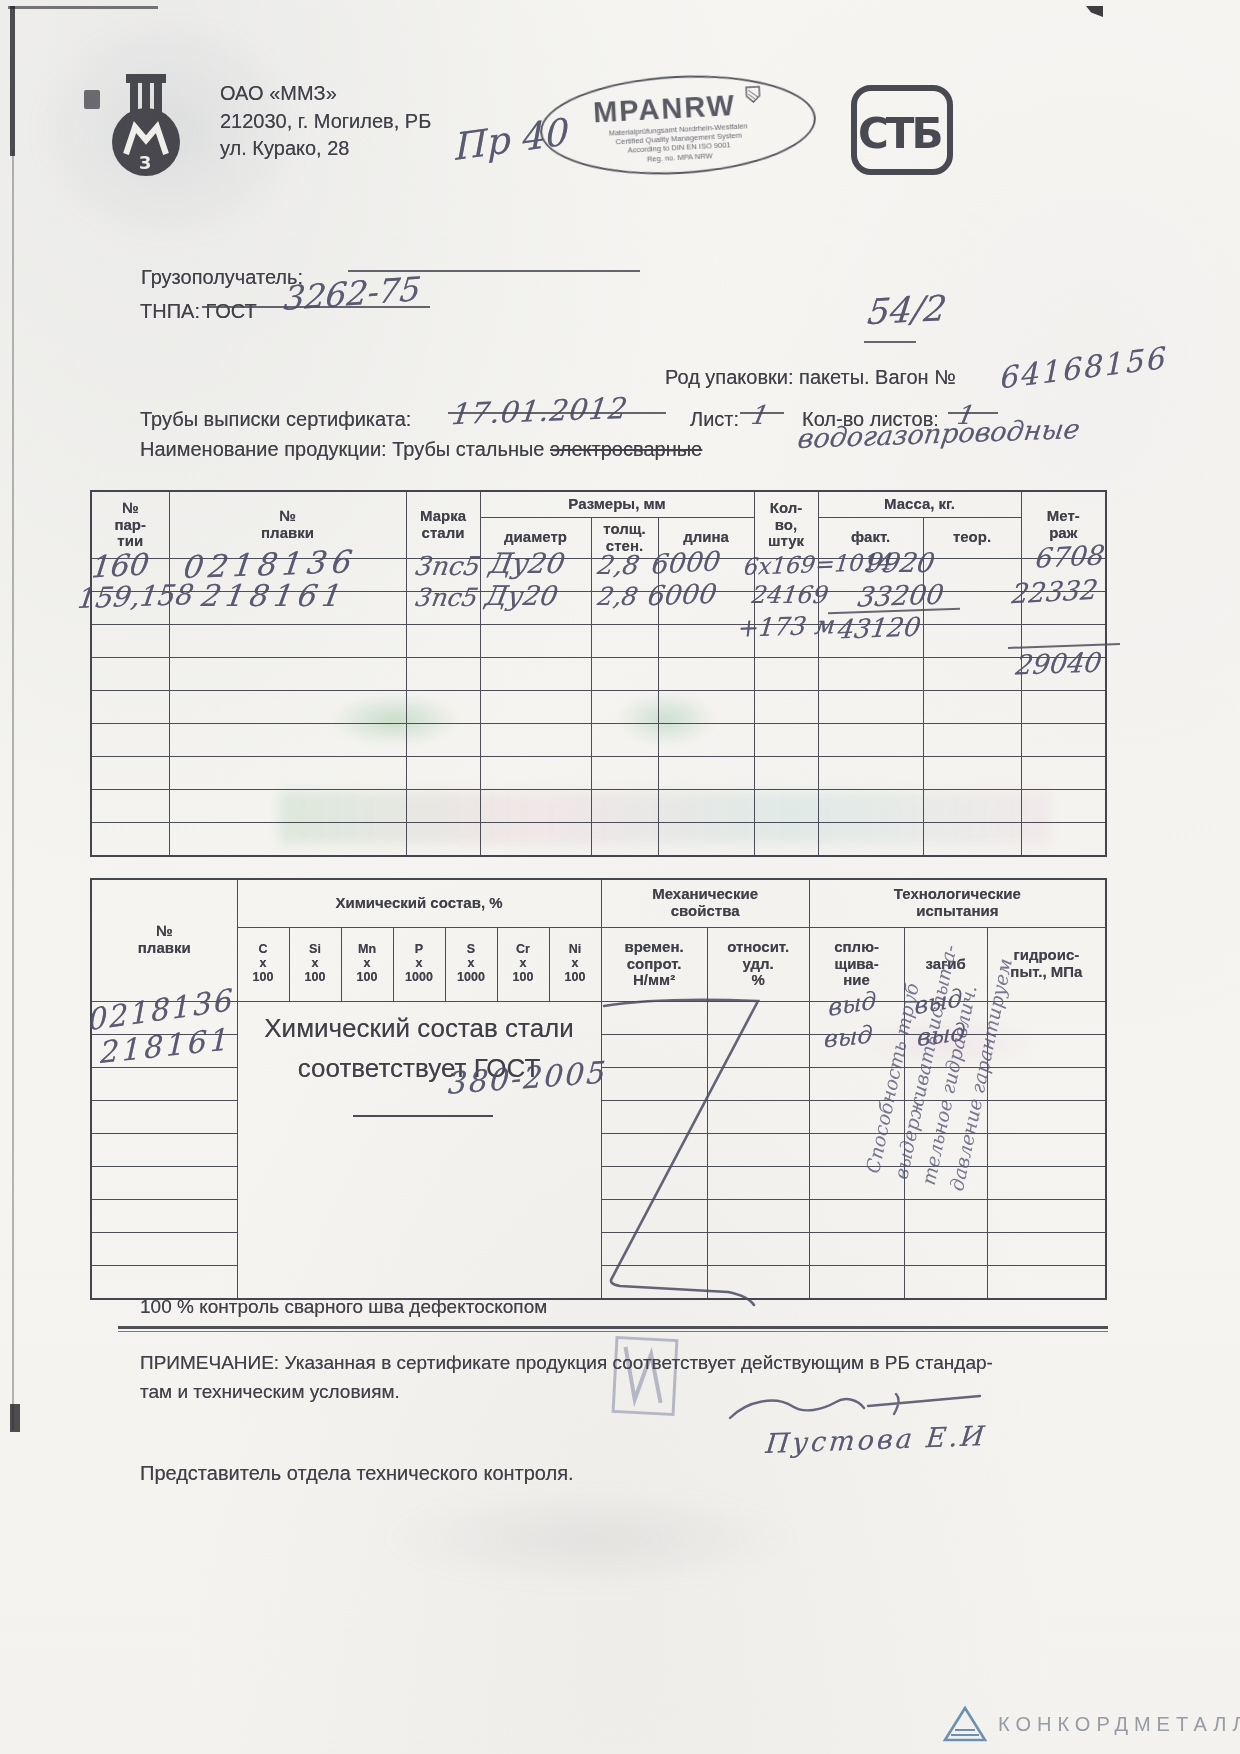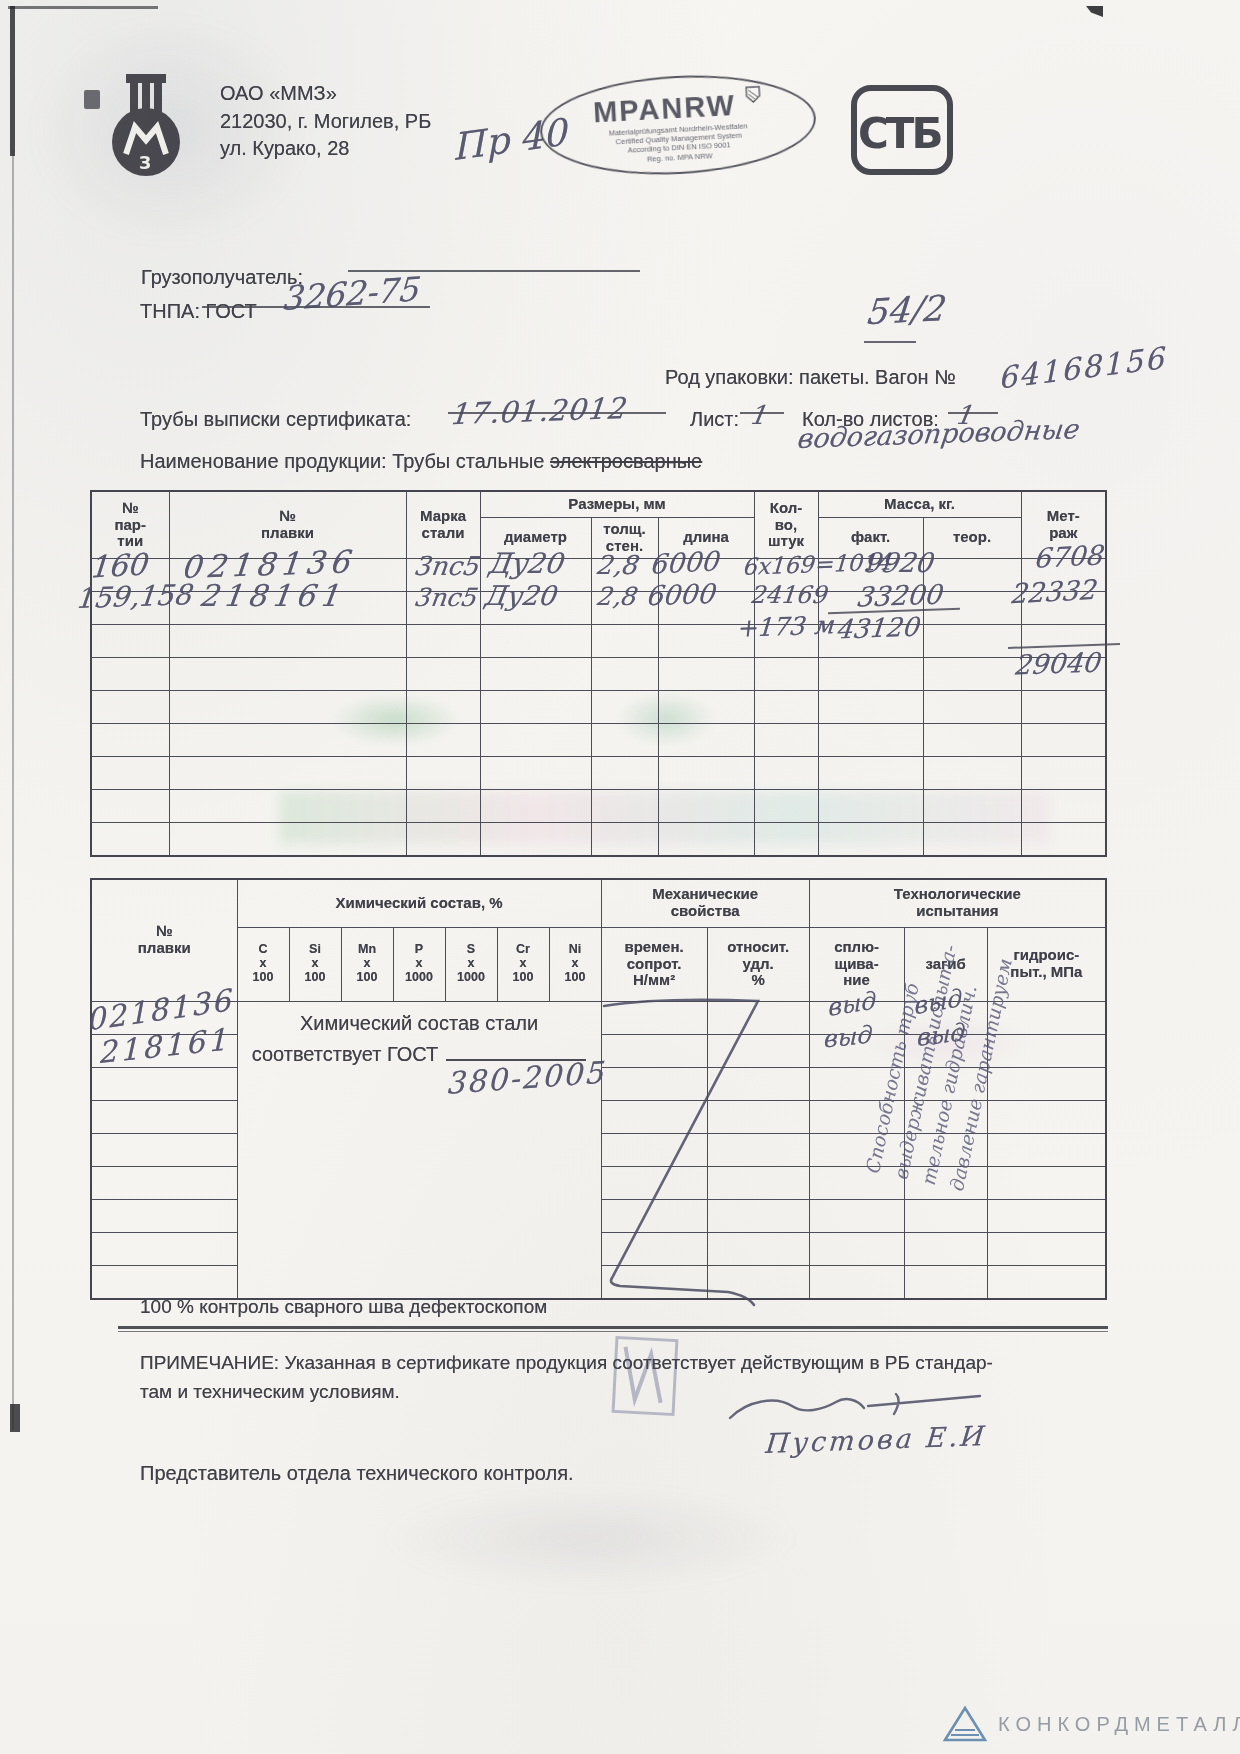--- a/index.html
+++ b/index.html
@@ -25,21 +25,21 @@
   .t1-wrap{position:absolute;left:90px;top:490px;}
   .t2-wrap{position:absolute;left:90px;top:878px;}
   .t1-wrap thead tr.g{height:26px;} .t1-wrap thead tr.s{height:41px;margin-left:32px;}
   .t1-wrap th{font-size:15px;line-height:1.1;}
   .t1-wrap tbody td{height:32px;font-size:12px;}
   .t2-wrap thead tr.g{height:48px;} .t2-wrap thead tr.s{height:74px;}
   .t2-wrap th{font-size:15px;line-height:1.12;}
   .t2-wrap th.chem-sub{font-size:12.5px;line-height:1.1;}
   .t2-wrap tbody td{height:32px;font-size:12px;}
   .chem-cell{vertical-align:top;}
-  .chem-note{font-size:20px;padding-top:6px;line-height:1.55;}
+  .chem-note{font-size:26px;padding-top:6px;line-height:1.55;}
   .chem-note .u{display:inline-block;width:140px;border-bottom:2px solid #4b4b56;height:18px;margin-left:8px;}
   .smudge{position:absolute;pointer-events:none;}
   .artifact{position:absolute;pointer-events:none;}
   .stamp-oval{position:absolute;left:540px;top:76px;width:272px;height:94px;border:2.5px solid #45454f;
     border-radius:50%;transform:rotate(-3deg);text-align:center;filter:blur(.4px);opacity:.9;}
   .stamp-oval .big{font-size:29px;font-weight:bold;letter-spacing:2px;color:#4a4a57;margin-top:12px;filter:blur(.6px);}
   .stamp-oval .tiny{font-size:7.5px;line-height:1.25;color:#565663;filter:blur(.5px);}
   .vert-note{position:absolute;left:800px;top:948px;width:332px;height:150px;transform:rotate(-78deg);
     font-family:"DejaVu Serif",serif;font-style:italic;color:#585878;font-size:19px;line-height:1.5;
     white-space:pre-line;opacity:.8;}
@@ -119,21 +119,21 @@
   <div class="abs printed" style="left:140px;top:408px;font-size:20px;">Трубы выписки сертификата:</div>
   <span class="hw" style="left:452px;top:394px;font-size:29px;letter-spacing:1px;transform:rotate(-2deg) skewX(-10deg);">17.01.2012</span>
   <div class="blank" style="left:448px;top:412px;width:218px;"></div>
   <div class="abs printed" style="left:690px;top:408px;font-size:20px;">Лист:</div>
   <span class="hw" style="left:752px;top:400px;font-size:26px;transform:skewX(-12deg);">1</span>
   <div class="blank" style="left:740px;top:412px;width:44px;"></div>
   <div class="abs printed" style="left:802px;top:408px;font-size:20px;">Кол-во листов:</div>
   <span class="hw" style="left:958px;top:400px;font-size:26px;transform:skewX(-12deg);">1</span>
   <div class="blank" style="left:948px;top:412px;width:50px;"></div>
 
-  <div class="abs printed" style="left:140px;top:450px;font-size:20px;white-space:nowrap;text-align:right;">
+  <div class="abs printed" style="left:140px;top:438px;font-size:20px;white-space:nowrap;text-align:right;">
     <span>Наименование продукции:</span>
     <span>Трубы стальные</span>
     <span style="position:relative;text-decoration:line-through;text-decoration-thickness:2px;">электросварные</span>
   </div>
   <span class="hw" style="left:798px;top:418px;font-size:27px;transform:rotate(-2deg) skewX(-10deg);">водогазопроводные</span>
 
   <div class="t1-wrap">
     <table>
       <colgroup>
         <col style="width:78px">

